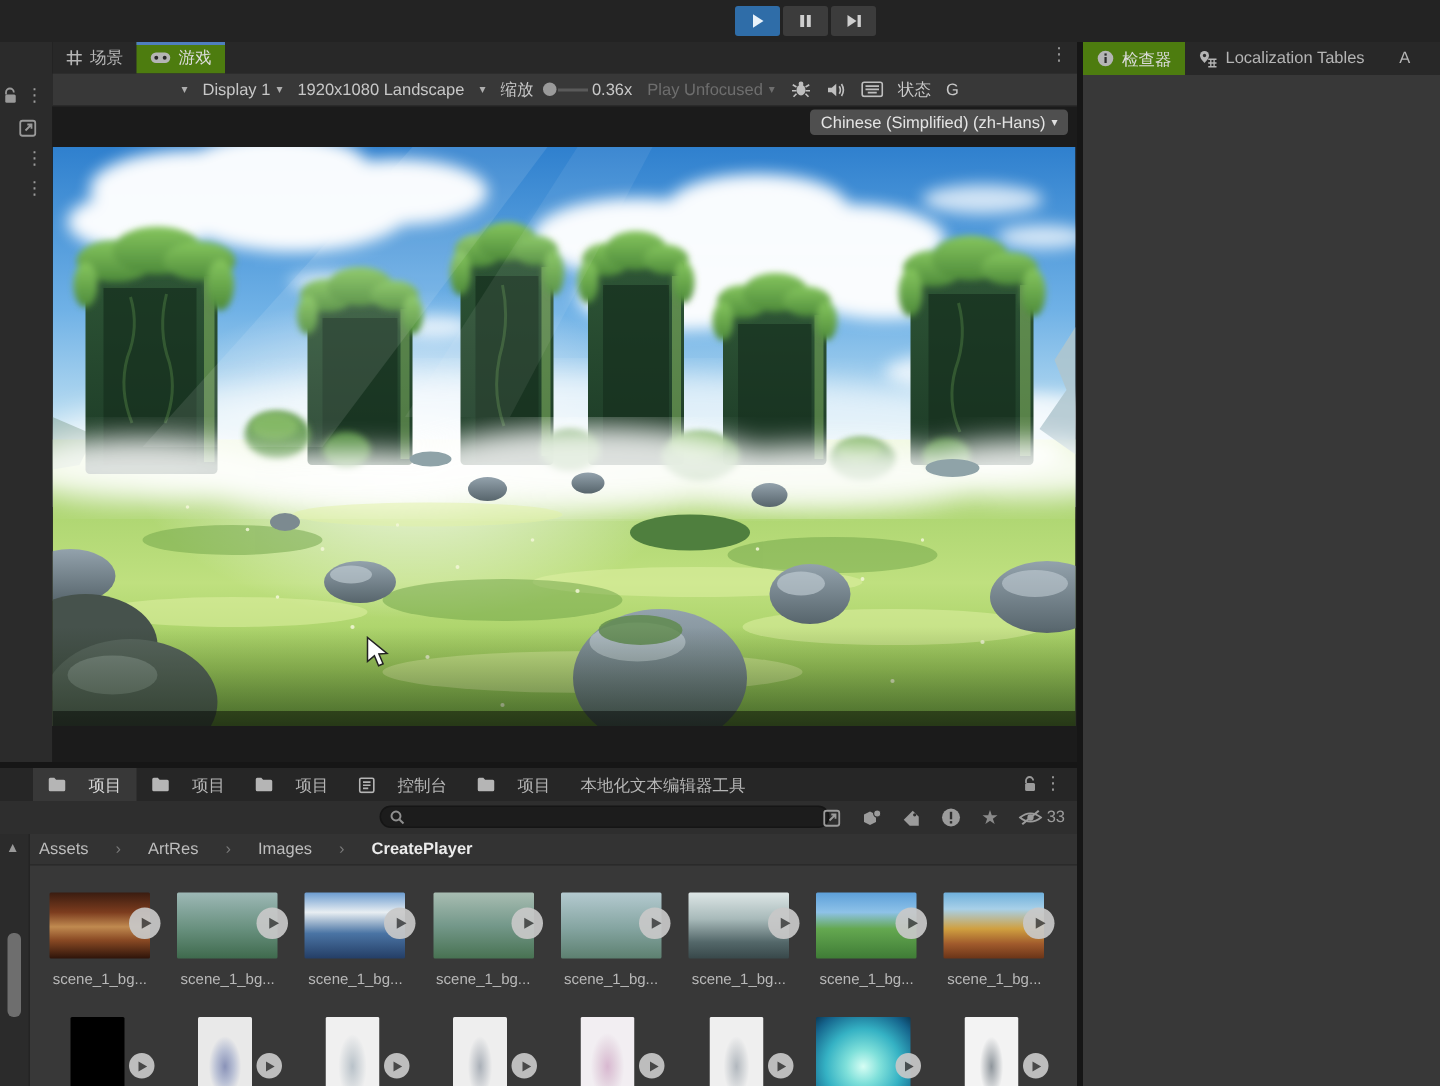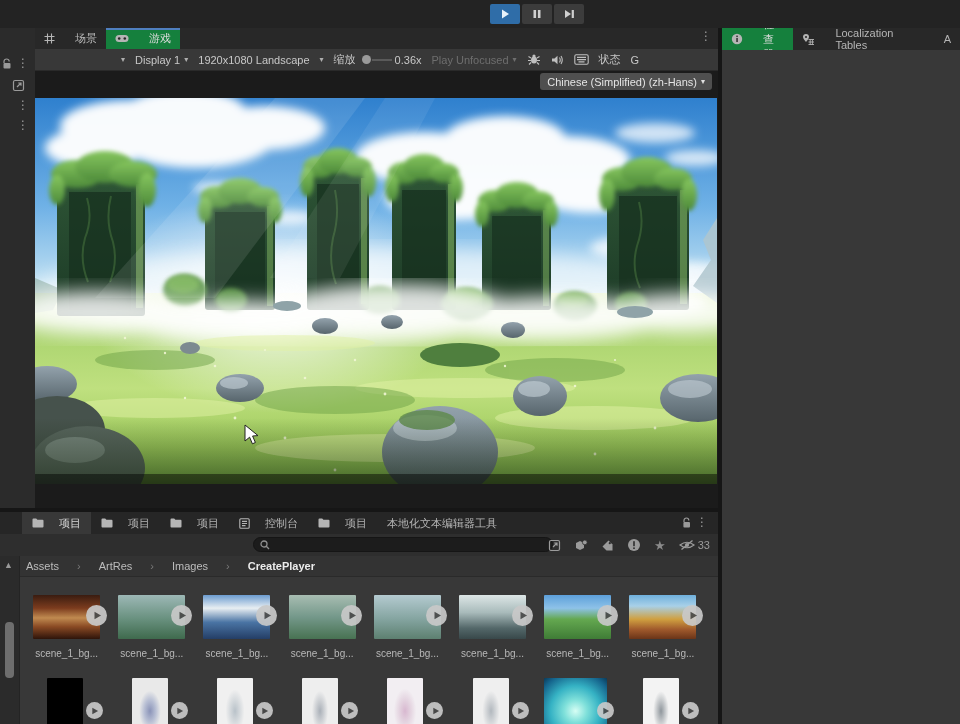--- a/index.html
+++ b/index.html
@@ -17,22 +17,22 @@
   .pbtn.on{background:#2f6da8;}
 
   
   .sliver{left:0;top:28px;width:35px;height:484px;background:#2b2b2b;border-right:1px solid #191919;}
   .sliver .row{position:absolute;color:#9a9a9a;}
   .kebab{color:#9a9a9a;font-size:12px;letter-spacing:0;line-height:10px;}
 
   
   .gamepanel{left:35px;top:28px;width:683px;height:480px;background:#1c1c1c;}
   .tabstrip{display:flex;height:21px;background:#282828;align-items:stretch;}
-  .tab{display:flex;align-items:center;gap:20px;padding:0 9px;color:#b5b5b5;position:relative;cursor:default;}
-  .tab.active{background:#15803d;color:#dcdcdc;}
+  .tab{display:flex;align-items:center;gap:5px;padding:0 9px;color:#b5b5b5;position:relative;cursor:default;}
+  .tab.active{background:#4d7c0f;color:#dcdcdc;}
   .tab.blue.active::before{content:"";position:absolute;left:0;right:0;top:0;height:2px;background:#4f7fbf;}
   .gtoolbar{position:absolute;left:0;top:21px;width:683px;height:22px;background:#383838;
             border-bottom:1px solid #2a2a2a;display:flex;align-items:center;padding:0 4px;box-sizing:border-box;gap:10px;}
   .tbtn{display:inline-flex;align-items:center;color:#c8c8c8;white-space:nowrap;}
   .tbtn.dis{color:#6e6e6e;}
   .zoomtrack{width:20px;height:2px;background:#5a5a5a;margin:0 3px 0 1px;}
   .zoomknob{width:9px;height:9px;border-radius:50%;background:#9a9a9a;margin-left:6px;}
   .gamecontent{position:absolute;left:0;top:43px;width:683px;height:437px;background:#1b1b1b;overflow:hidden;}
   .localedd{position:absolute;right:6px;top:2px;height:17px;background:#4f4f4f;border-radius:3px;
             display:flex;align-items:center;padding:0 7px;color:#e4e4e4;}

